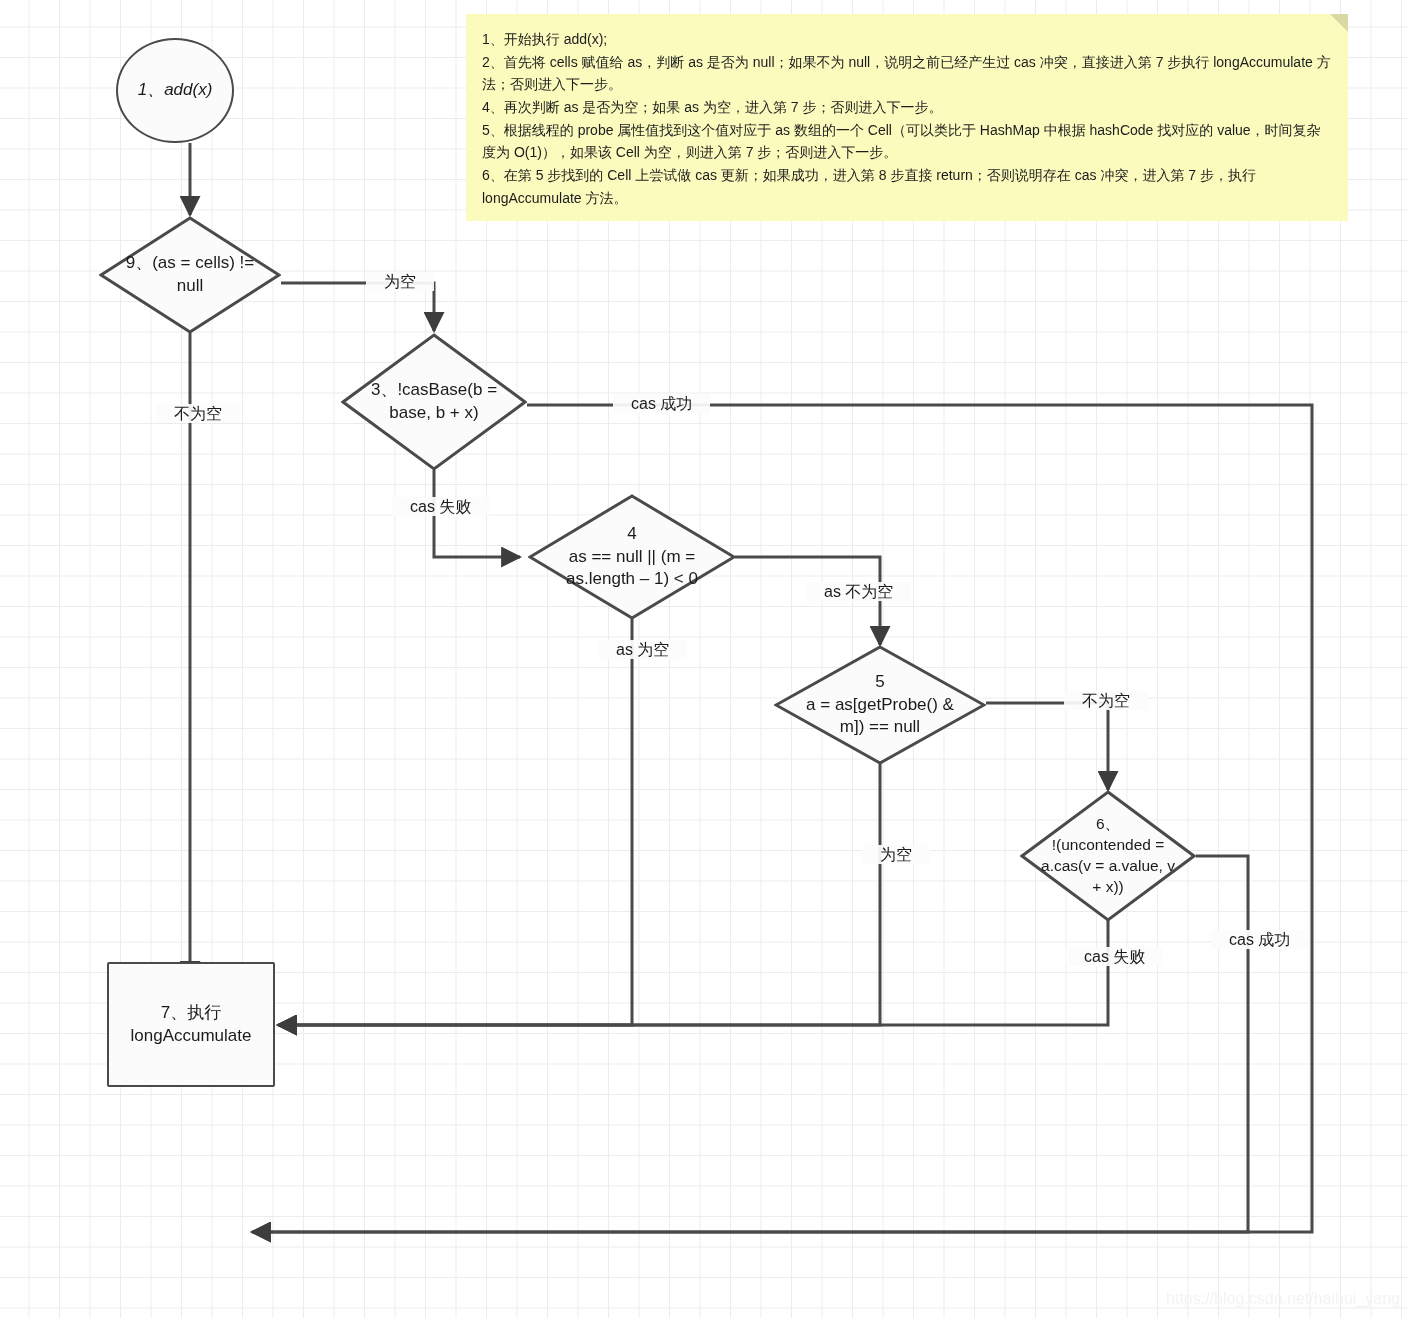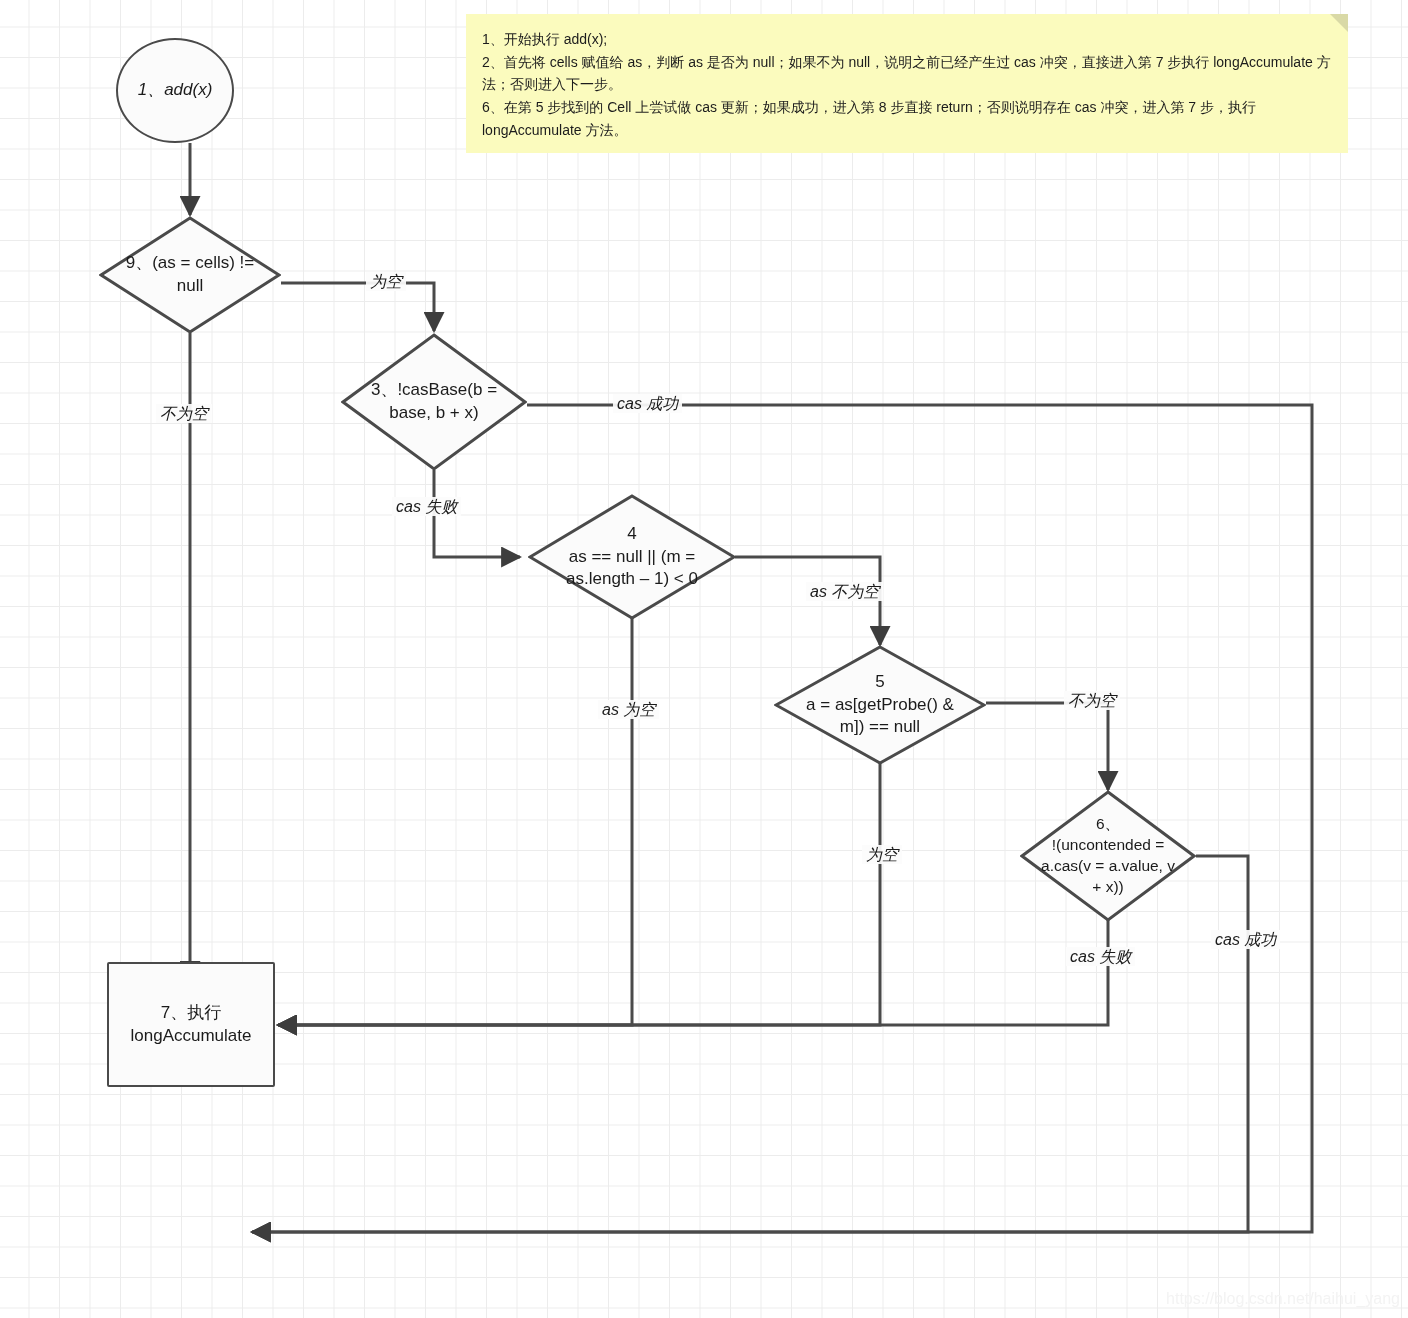--- a/index.html
+++ b/index.html
@@ -64,25 +64,24 @@
     white-space: pre-line;
   }
   .node-label {
     white-space: pre-line;
   }
   .edge-label {
     position: absolute;
     font-size: 16px;
     color: #1b1b1b;
     background: rgba(252,252,252,0.93);
-    padding: 0 4px;
+    padding: 0 18px;
     white-space: nowrap;
     z-index: 4;
     line-height: 1.2;
-    font-style: italic;
   }
   #note {
     position: absolute;
     left: 466px;
     top: 14px;
     width: 882px;
     box-sizing: border-box;
     background: #fbfbbe;
     padding: 14px 16px 12px 16px;
     font-size: 14px;
@@ -200,28 +199,30 @@
     <span class="node-label">7、执行
 longAccumulate</span>
   </div>
 
 
   <div class="edge-label" style="left:366px; top:272px;">为空</div>
   <div class="edge-label" style="left:156px; top:404px;">不为空</div>
   <div class="edge-label" style="left:613px; top:394px;">cas 成功</div>
   <div class="edge-label" style="left:392px; top:497px;">cas 失败</div>
   <div class="edge-label" style="left:806px; top:546px;margin-top:36px;">as 不为空</div>
-  <div class="edge-label" style="left:598px; top:700px;text-align:center;">as 为空</div>
+  <div class="edge-label" style="left:598px; top:640px;text-align:center;">as 为空</div>
   <div class="edge-label" style="left:1064px; top:691px;">不为空</div>
   <div class="edge-label" style="left:862px; top:845px;">为空</div>
   <div class="edge-label" style="left:1066px; top:947px;">cas 失败</div>
   <div class="edge-label" style="left:1211px; top:930px;">cas 成功</div>
 
   <div id="note">
     <div class="fold"></div>
     <p>1、开始执行 add(x);</p>
     <p>2、首先将 cells 赋值给 as，判断 as 是否为 null；如果不为 null，说明之前已经产生过 cas 冲突，直接进入第 7 步执行 longAccumulate 方法；否则进入下一步。</p>
+    <p>4、再次判断 as 是否为空；如果 as 为空，进入第 7 步；否则进入下一步。</p>
+    <p>5、根据线程的 probe 属性值找到这个值对应于 as 数组的一个 Cell（可以类比于 HashMap 中根据 hashCode 找对应的 value，时间复杂度为 O(1)），如果该 Cell 为空，则进入第 7 步；否则进入下一步。</p>
     <p>6、在第 5 步找到的 Cell 上尝试做 cas 更新；如果成功，进入第 8 步直接 return；否则说明存在 cas 冲突，进入第 7 步，执行 longAccumulate 方法。</p>
   </div>
 
   <div id="watermark">https://blog.csdn.net/haihui_yang</div>
 
 </div>
 
 </body></html>

